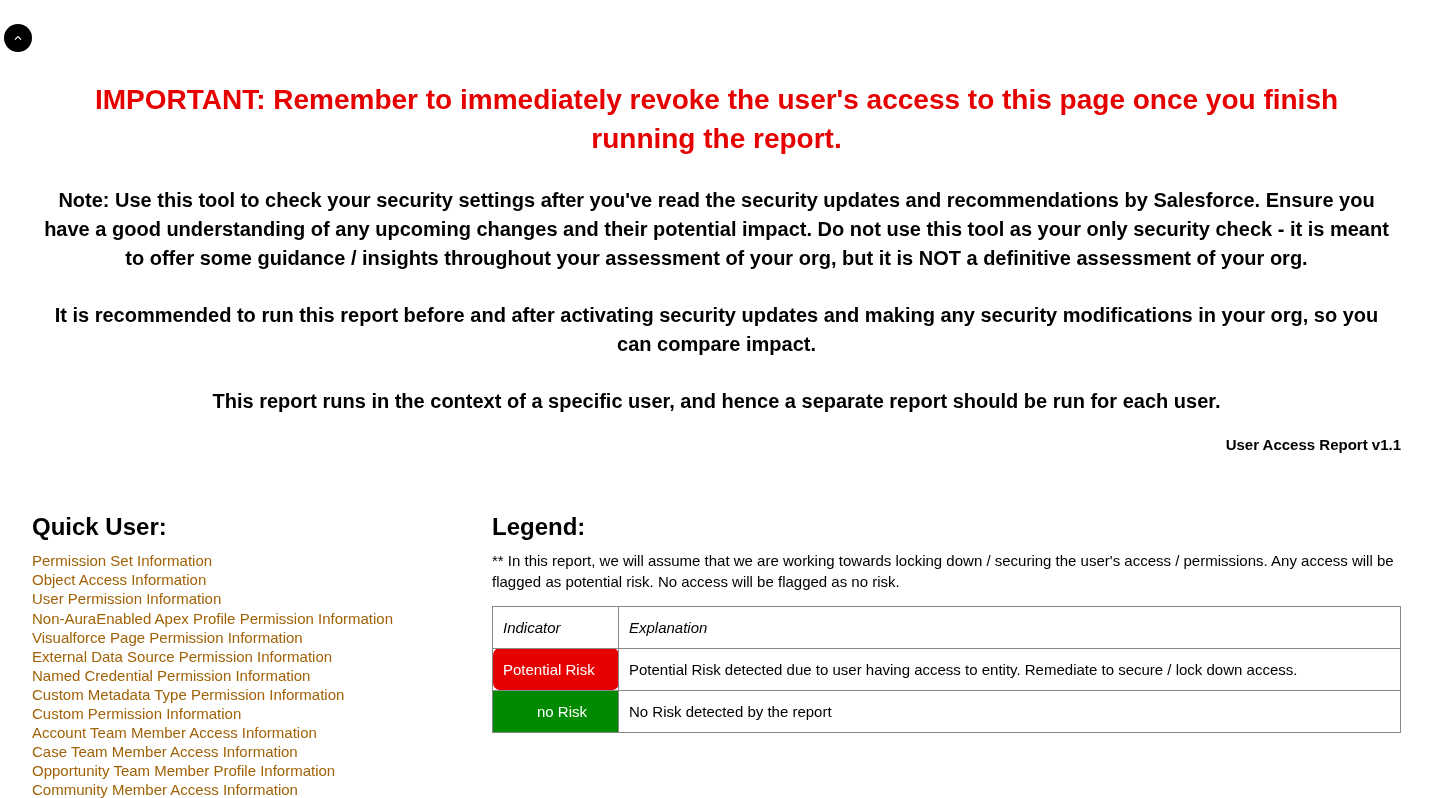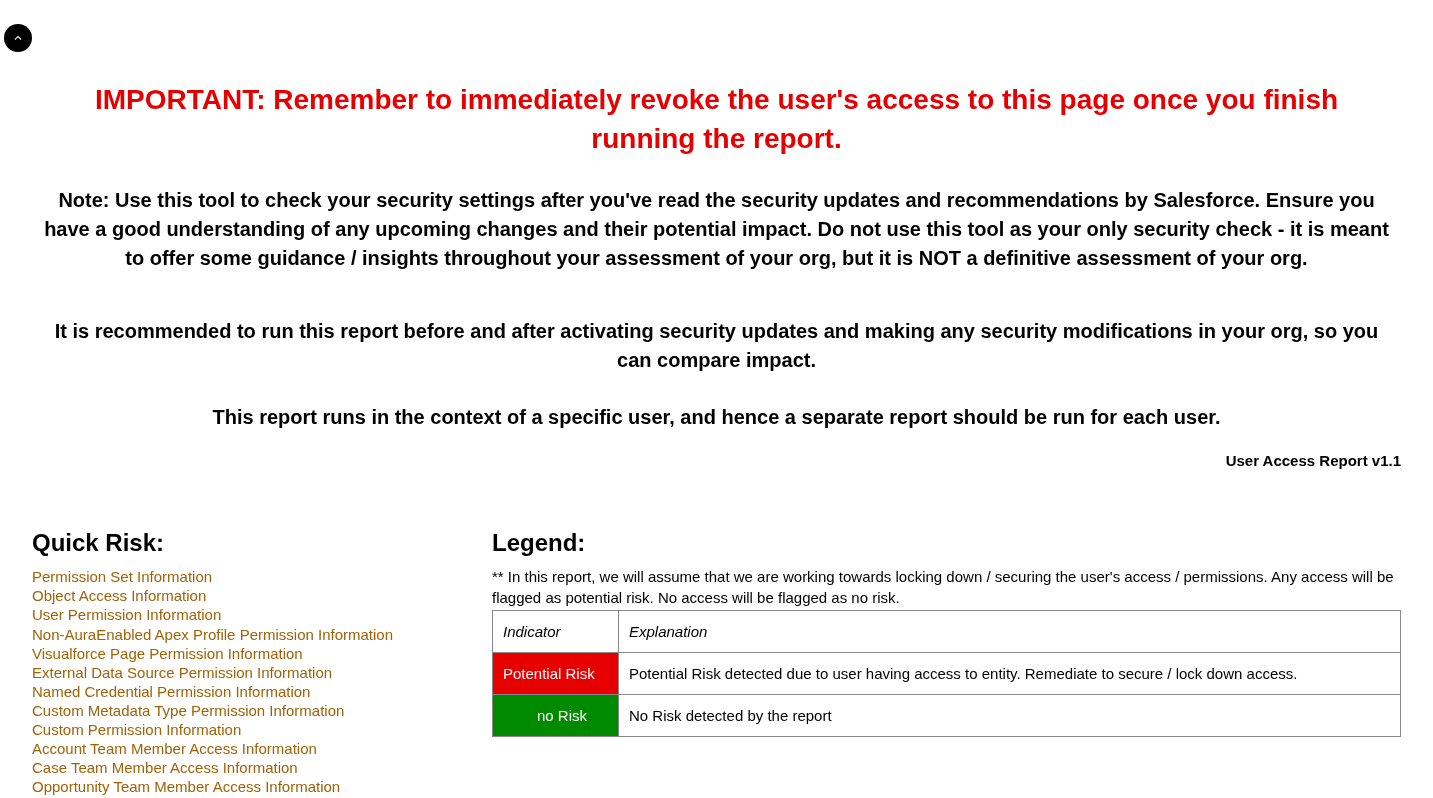--- a/index.html
+++ b/index.html
@@ -42,21 +42,21 @@
       font-weight: 700;
       line-height: 1.4;
       margin-bottom: 28px;
       padding: 0 16px;
       margin-top: 48px;
     }
     .note-text {
       font-size: 20px;
       font-weight: 700;
       line-height: 1.45;
-      margin-bottom: 44px;
+      margin-bottom: 28px;
       padding: 0 12px;
     }
     .recommend-text {
       font-size: 20px;
       font-weight: 700;
       line-height: 1.45;
       margin-bottom: 28px;
       padding: 0 12px;
     }
     .context-text {
@@ -98,21 +98,21 @@
       line-height: 1.27;
       margin-bottom: 0;
     }
     .quick-jump-list a {
       color: #a16207;
       text-decoration: none;
     }
     .legend-note {
       font-size: 15px;
       line-height: 1.35;
-      margin-bottom: 2px;
+      margin-bottom: 14px;
     }
     .legend-table {
       width: 100%;
       border-collapse: collapse;
       border: 1px solid #888;
     }
     .legend-table td {
       border: 1px solid #888;
       padding: 12px 10px;
       font-size: 15px;
@@ -123,20 +123,21 @@
       width: 126px;
     }
     .legend-table tr.header-row td {
       background: #fff;
       color: #000;
       font-style: italic;
     }
     .legend-table tr.risk-row td.indicator-col {
       background: #e60000;
       color: #fff;
+      border-radius: 7px;
     }
     .legend-table tr.norisk-row td.indicator-col {
       background: #008a00;
       color: #fff;
       padding-left: 44px;
     }
   </style>
 </head>
 <body>
 
@@ -149,34 +150,34 @@
 <div class="header-section">
   <h1 class="important-heading">IMPORTANT: Remember to immediately revoke the user's access to this page once you finish running the report.</h1>
   <p class="note-text">Note: Use this tool to check your security settings after you've read the security updates and recommendations by Salesforce. Ensure you have a good understanding of any upcoming changes and their potential impact. Do not use this tool as your only security check - it is meant to offer some guidance / insights throughout your assessment of your org, but it is NOT a definitive assessment of your org.</p>
   <p class="recommend-text">It is recommended to run this report before and after activating security updates and making any security modifications in your org, so you can compare impact.</p>
   <p class="context-text">This report runs in the context of a specific user, and hence a separate report should be run for each user.</p>
   <p class="version-text">User Access Report v1.1</p>
 </div>
 
 <div class="main-columns">
   <div class="quick-jump-col">
-    <h2 class="section-heading">Quick Risk:</h2>
+    <h2 class="section-heading">Quick User:</h2>
     <ul class="quick-jump-list">
       <li><a href="#">Permission Set Information</a></li>
       <li><a href="#">Object Access Information</a></li>
       <li><a href="#">User Permission Information</a></li>
       <li><a href="#">Non-AuraEnabled Apex Profile Permission Information</a></li>
       <li><a href="#">Visualforce Page Permission Information</a></li>
       <li><a href="#">External Data Source Permission Information</a></li>
       <li><a href="#">Named Credential Permission Information</a></li>
       <li><a href="#">Custom Metadata Type Permission Information</a></li>
       <li><a href="#">Custom Permission Information</a></li>
       <li><a href="#">Account Team Member Access Information</a></li>
       <li><a href="#">Case Team Member Access Information</a></li>
-      <li><a href="#">Opportunity Team Member Access Information</a></li>
+      <li><a href="#">Opportunity Team Member Profile Information</a></li>
       <li><a href="#">Community Member Access Information</a></li>
       <li><a href="#">Chatter Group Member Access Information</a></li>
     </ul>
   </div>
 
   <div class="legend-col">
     <h2 class="section-heading">Legend:</h2>
     <p class="legend-note">** In this report, we will assume that we are working towards locking down / securing the user's access / permissions. Any access will be flagged as potential risk. No access will be flagged as no risk.</p>
     <table class="legend-table">
       <tbody>

